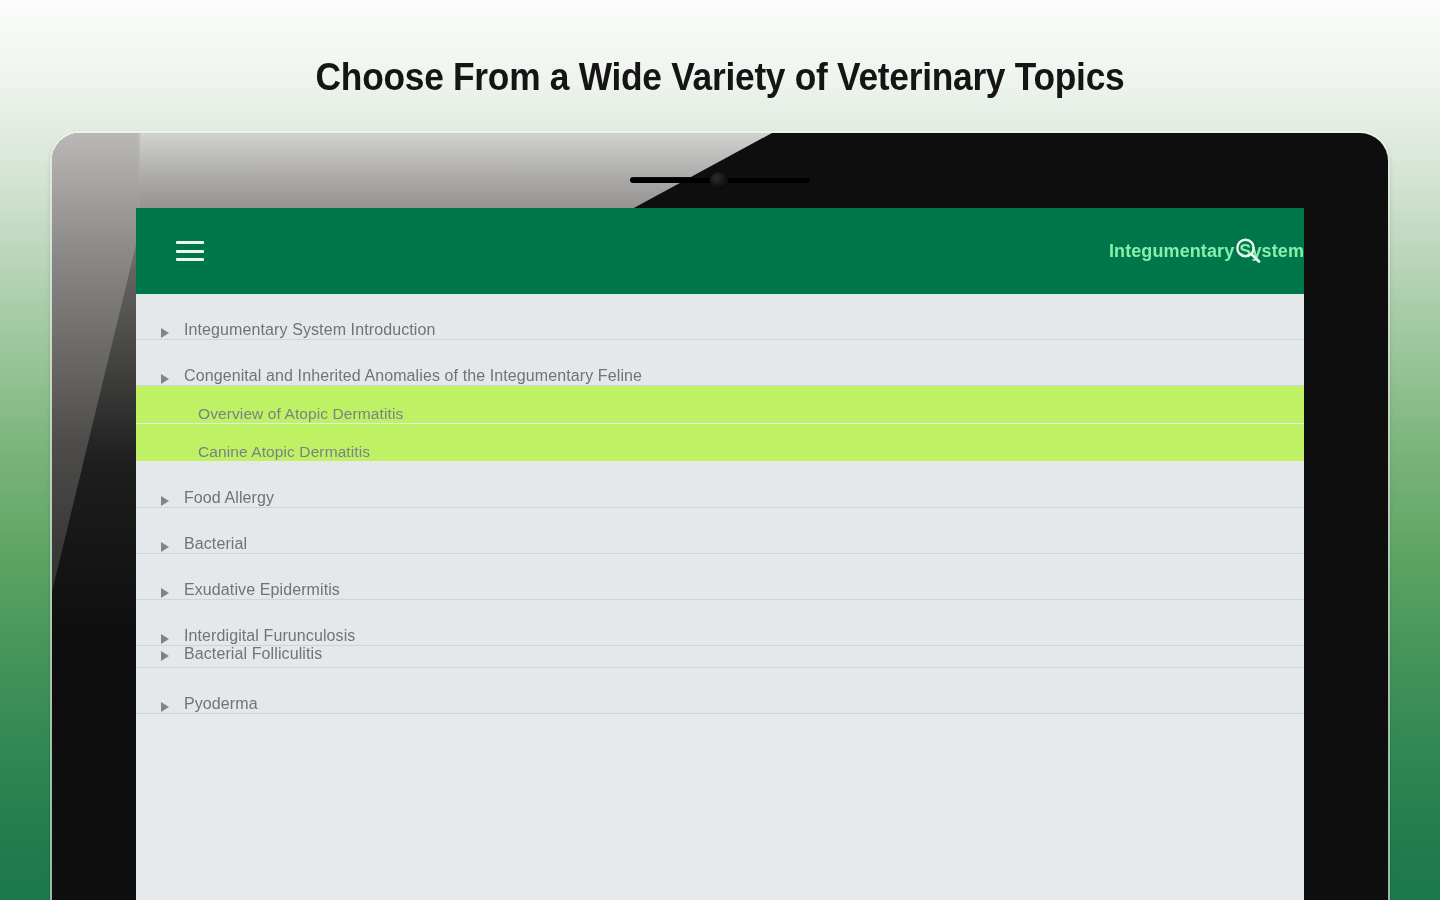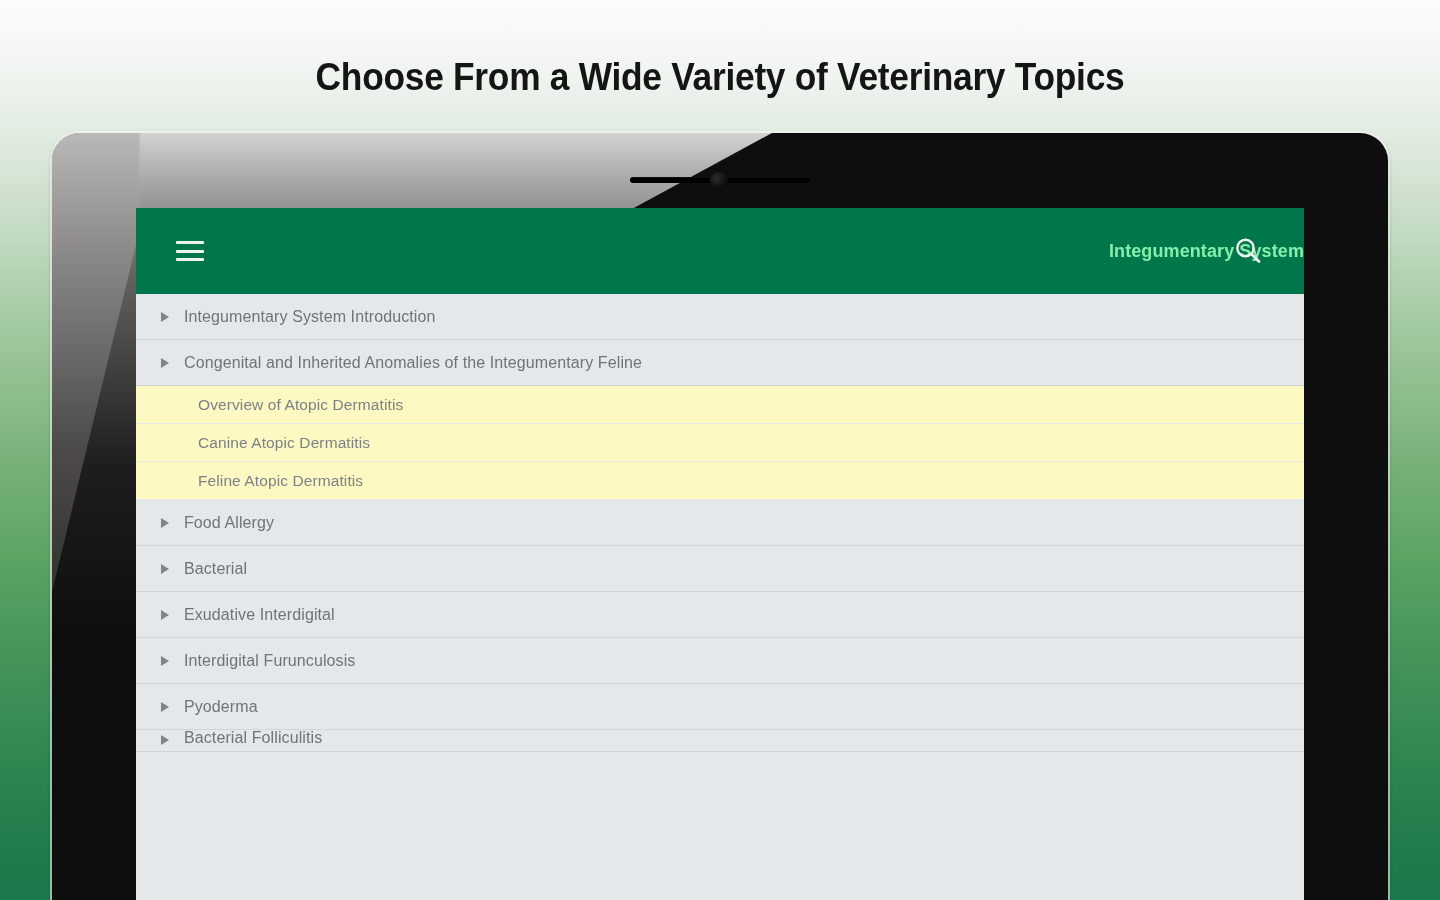--- a/index.html
+++ b/index.html
@@ -124,29 +124,29 @@
 
   
   .list {
     background:#e6e9eb;
     height:629px;
     overflow:hidden;
   }
   .row {
     position:relative;
     display:flex;
-    align-items:center;
+    align-items:flex-end;
     background:#e5e8ea;
     border-bottom:1px solid #cfd4d7;
     height:46px;
     padding-left:24px;
     cursor:pointer;
   }
   .row.child {
-    background:#fef9c3;
+    background:#bef264;
     border-bottom:1px solid #e7e9ea;
     height:38px;
     padding-left:62px;
   }
   .row .tri {
     width:12px; height:12px;
     margin-right:12px;
     flex:0 0 auto;
     position:relative;
   }
@@ -213,43 +213,40 @@
         <div class="row">
           <span class="tri right"></span>
           <span class="label">Congenital and Inherited Anomalies of the Integumentary Feline</span>
         </div>
         <div class="row child">
           <span class="label">Overview of Atopic Dermatitis</span>
         </div>
         <div class="row child">
           <span class="label">Canine Atopic Dermatitis</span>
         </div>
-        <div class="row child">
-          <span class="label">Feline Atopic Dermatitis</span>
-        </div>
         <div class="row">
           <span class="tri right"></span>
           <span class="label">Food Allergy</span>
         </div>
         <div class="row">
           <span class="tri right"></span>
           <span class="label">Bacterial</span>
         </div>
         <div class="row">
           <span class="tri right"></span>
-          <span class="label">Exudative Interdigital</span>
+          <span class="label">Exudative Epidermitis</span>
         </div>
         <div class="row">
           <span class="tri right"></span>
           <span class="label">Interdigital Furunculosis</span>
         </div>
+        <div class="row clipped">
+          <span class="tri right"></span>
+          <span class="label">Bacterial Folliculitis</span>
+        </div>
         <div class="row">
           <span class="tri right"></span>
           <span class="label">Pyoderma</span>
-        </div>
-        <div class="row clipped">
-          <span class="tri right"></span>
-          <span class="label">Bacterial Folliculitis</span>
         </div>
       </div>
   </div>
 
 </div>
 
 </body></html>

